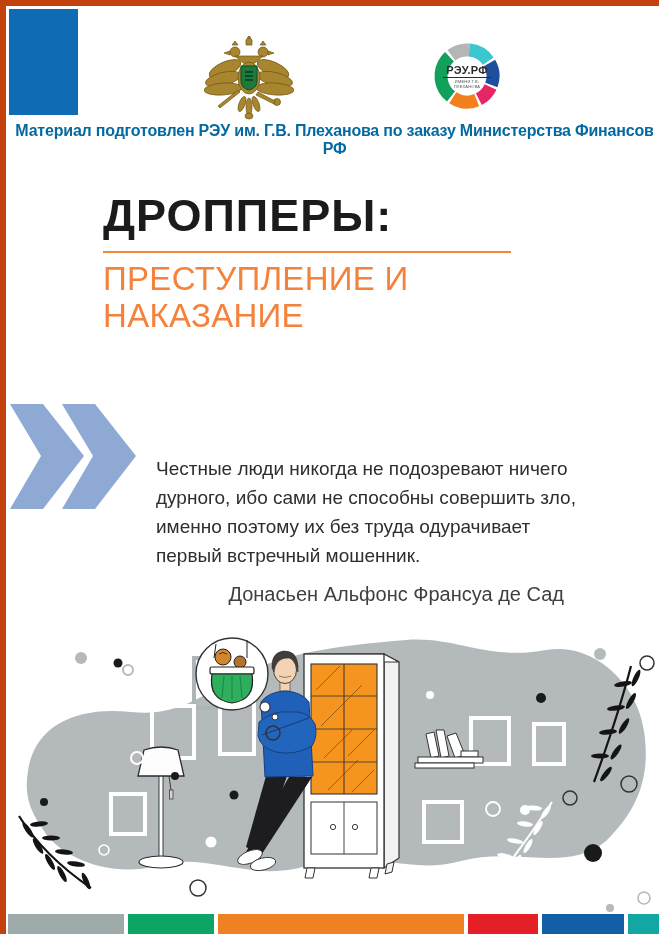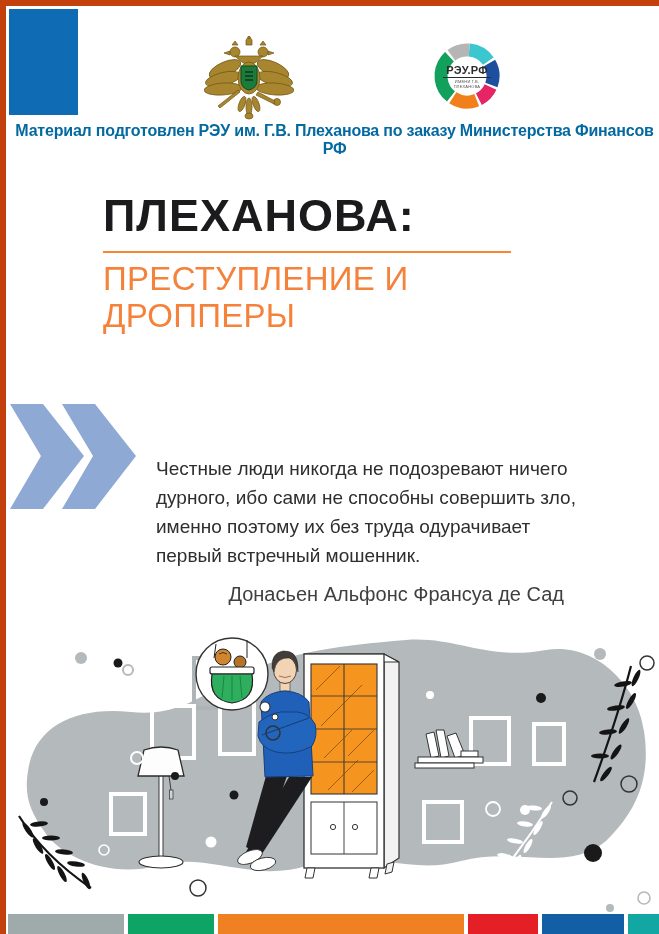--- a/index.html
+++ b/index.html
@@ -82,23 +82,23 @@
       </svg>
     <div class="reu-center">
       <div class="reu-title">РЭУ.РФ</div>
       <div class="reu-sub">ИМЕНИ Г.В. ПЛЕХАНОВА</div>
     </div>
   </div>
 
   <div class="caption">Материал подготовлен РЭУ им. Г.В. Плеханова по заказу Министерства Финансов РФ</div>
 
   <div class="title-block">
-    <h1 class="title">ПЛЕХАНОВА:</h1>
+    <h1 class="title">ДРОППЕРЫ:</h1>
     <div class="title-rule" style="background:#f58634;"></div>
-    <h2 class="subtitle" style="color:#f5823a;">ПРЕСТУПЛЕНИЕ И ДРОППЕРЫ</h2>
+    <h2 class="subtitle" style="color:#f5823a;">ПРЕСТУПЛЕНИЕ И НАКАЗАНИЕ</h2>
   </div>
 
   <svg class="chevrons" viewBox="0 0 130 106">
     <polygon points="0,0 33,0 74,52 33,105 0,105 31,52" fill="#8fa9d5"></polygon>
     <polygon points="52,0 85,0 126,52 85,105 52,105 83,52" fill="#8fa9d5"></polygon>
   </svg>
 
   <div class="quote-block">
     <p class="quote-text">Честные люди никогда не подозревают ничего дурного, ибо сами не способны совершить зло, именно поэтому их без труда одурачивает первый встречный мошенник.</p>
     <p class="quote-author">Донасьен Альфонс Франсуа де Сад</p>

